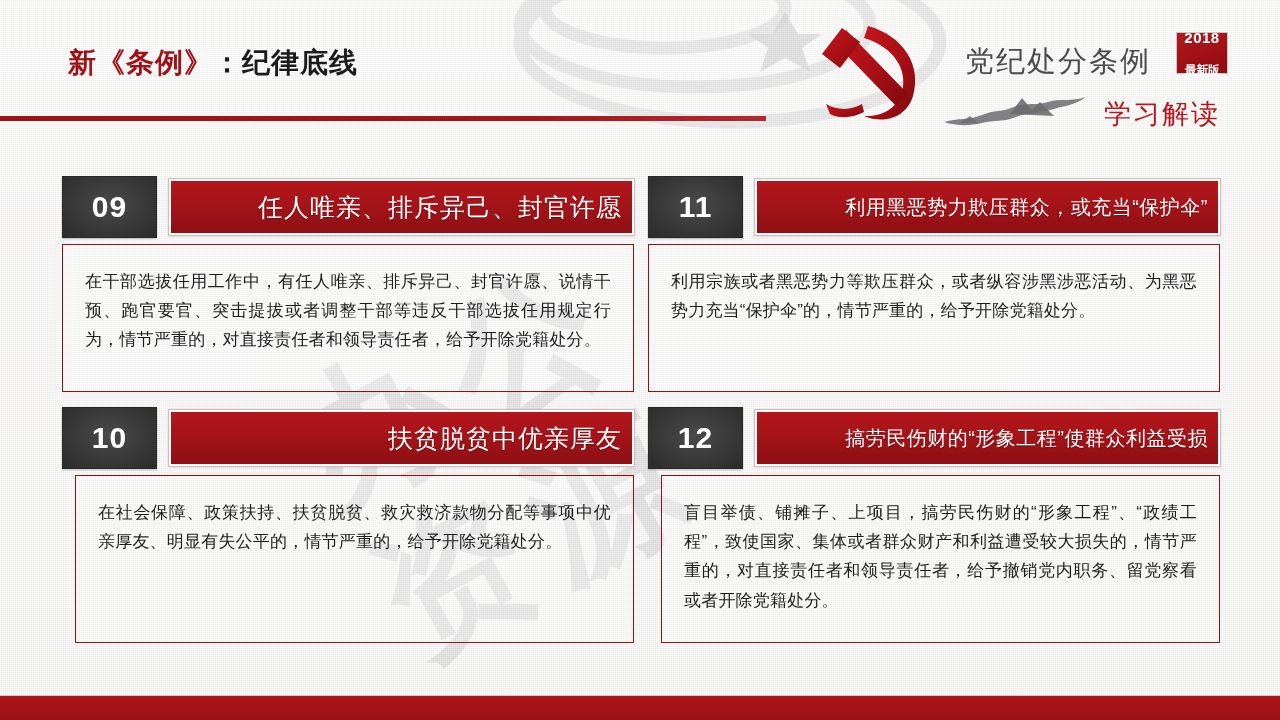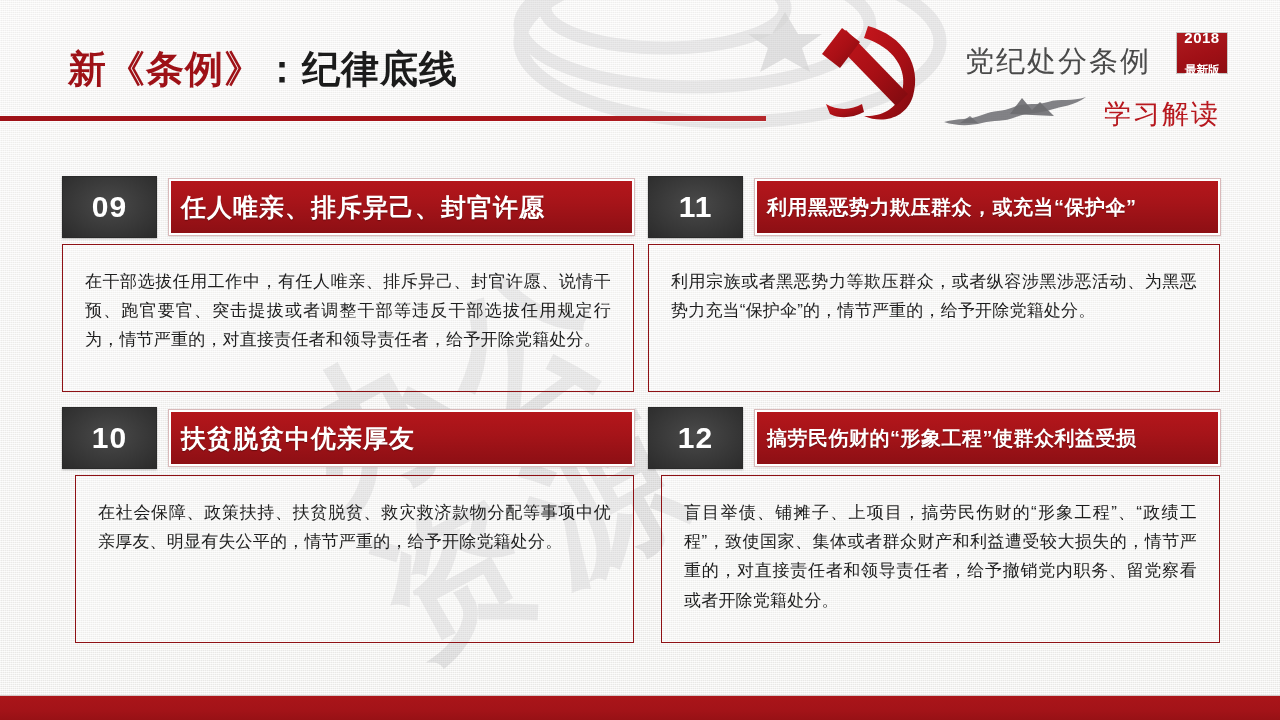--- a/index.html
+++ b/index.html
@@ -48,21 +48,21 @@
     pointer-events: none;
     user-select: none;
     font-family: "DejaVu Sans", sans-serif;
   }
 
   
   .header { position: absolute; left: 0; top: 0; width: 1280px; height: 140px; }
 
   .title {
     position: absolute; left: 68px; top: 44px;
-    font-size: 38px; font-weight: bold;
+    font-size: 28px; font-weight: bold;
     white-space: nowrap;
     letter-spacing: 1px;
   }
   .title .t-red { color: #9e1117; }
   .title .t-black { color: #1b1b1b; }
 
   .title-rule {
     position: absolute; left: 0; top: 116px;
     width: 766px; height: 5px;
     background: linear-gradient(90deg, #9e1117 0%, #a81419 70%, #b5282c 100%);
@@ -120,25 +120,25 @@
     position: absolute; top: 3px;
     left: 107px; right: 0; height: 56px;
     background: linear-gradient(180deg, #b4161b 0%, #a61419 42%, #8d0f14 100%);
     border: 2px solid #ffffff;
     outline: 1px solid #d9b9ba;
     display: flex; align-items: center;
     box-shadow: 0 1px 3px rgba(0,0,0,0.18);
   }
   .head-bar .head-text {
     color: #ffffff;
-    font-weight: bold;
+    font-weight: normal;
     white-space: nowrap;
     text-shadow: 0 1px 1px rgba(0,0,0,0.3);
     width: 100%;
-    text-align: left;
+    text-align: right;
     padding: 0 10px;
   }
 
   .body-box {
     margin-top: 6px;
     border: 1px solid #8e1115;
     background: rgba(255,255,255,0.22);
     padding: 22px 22px 20px 22px;
   }
   .body-text {

